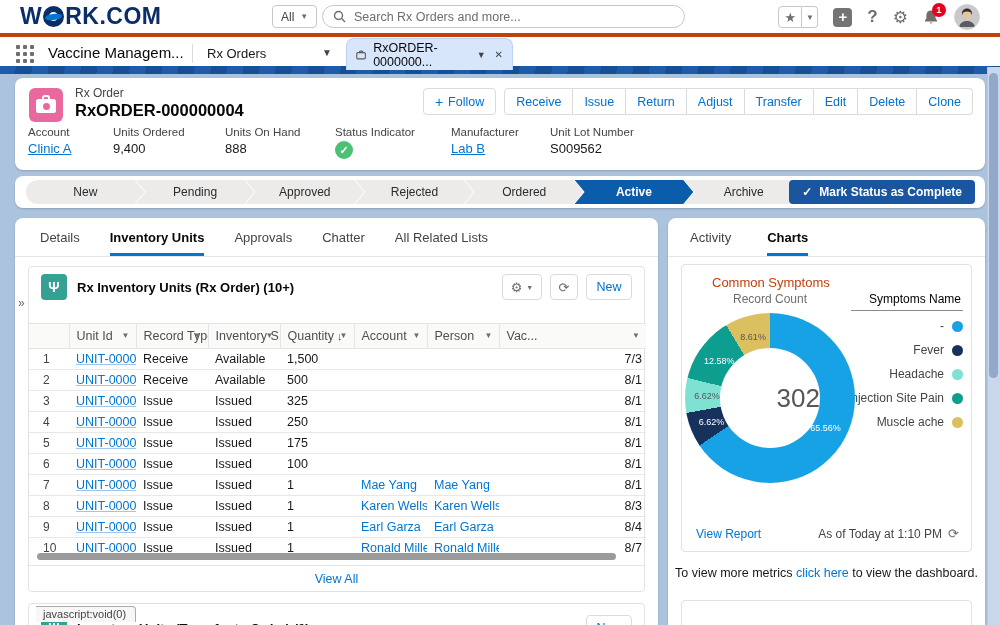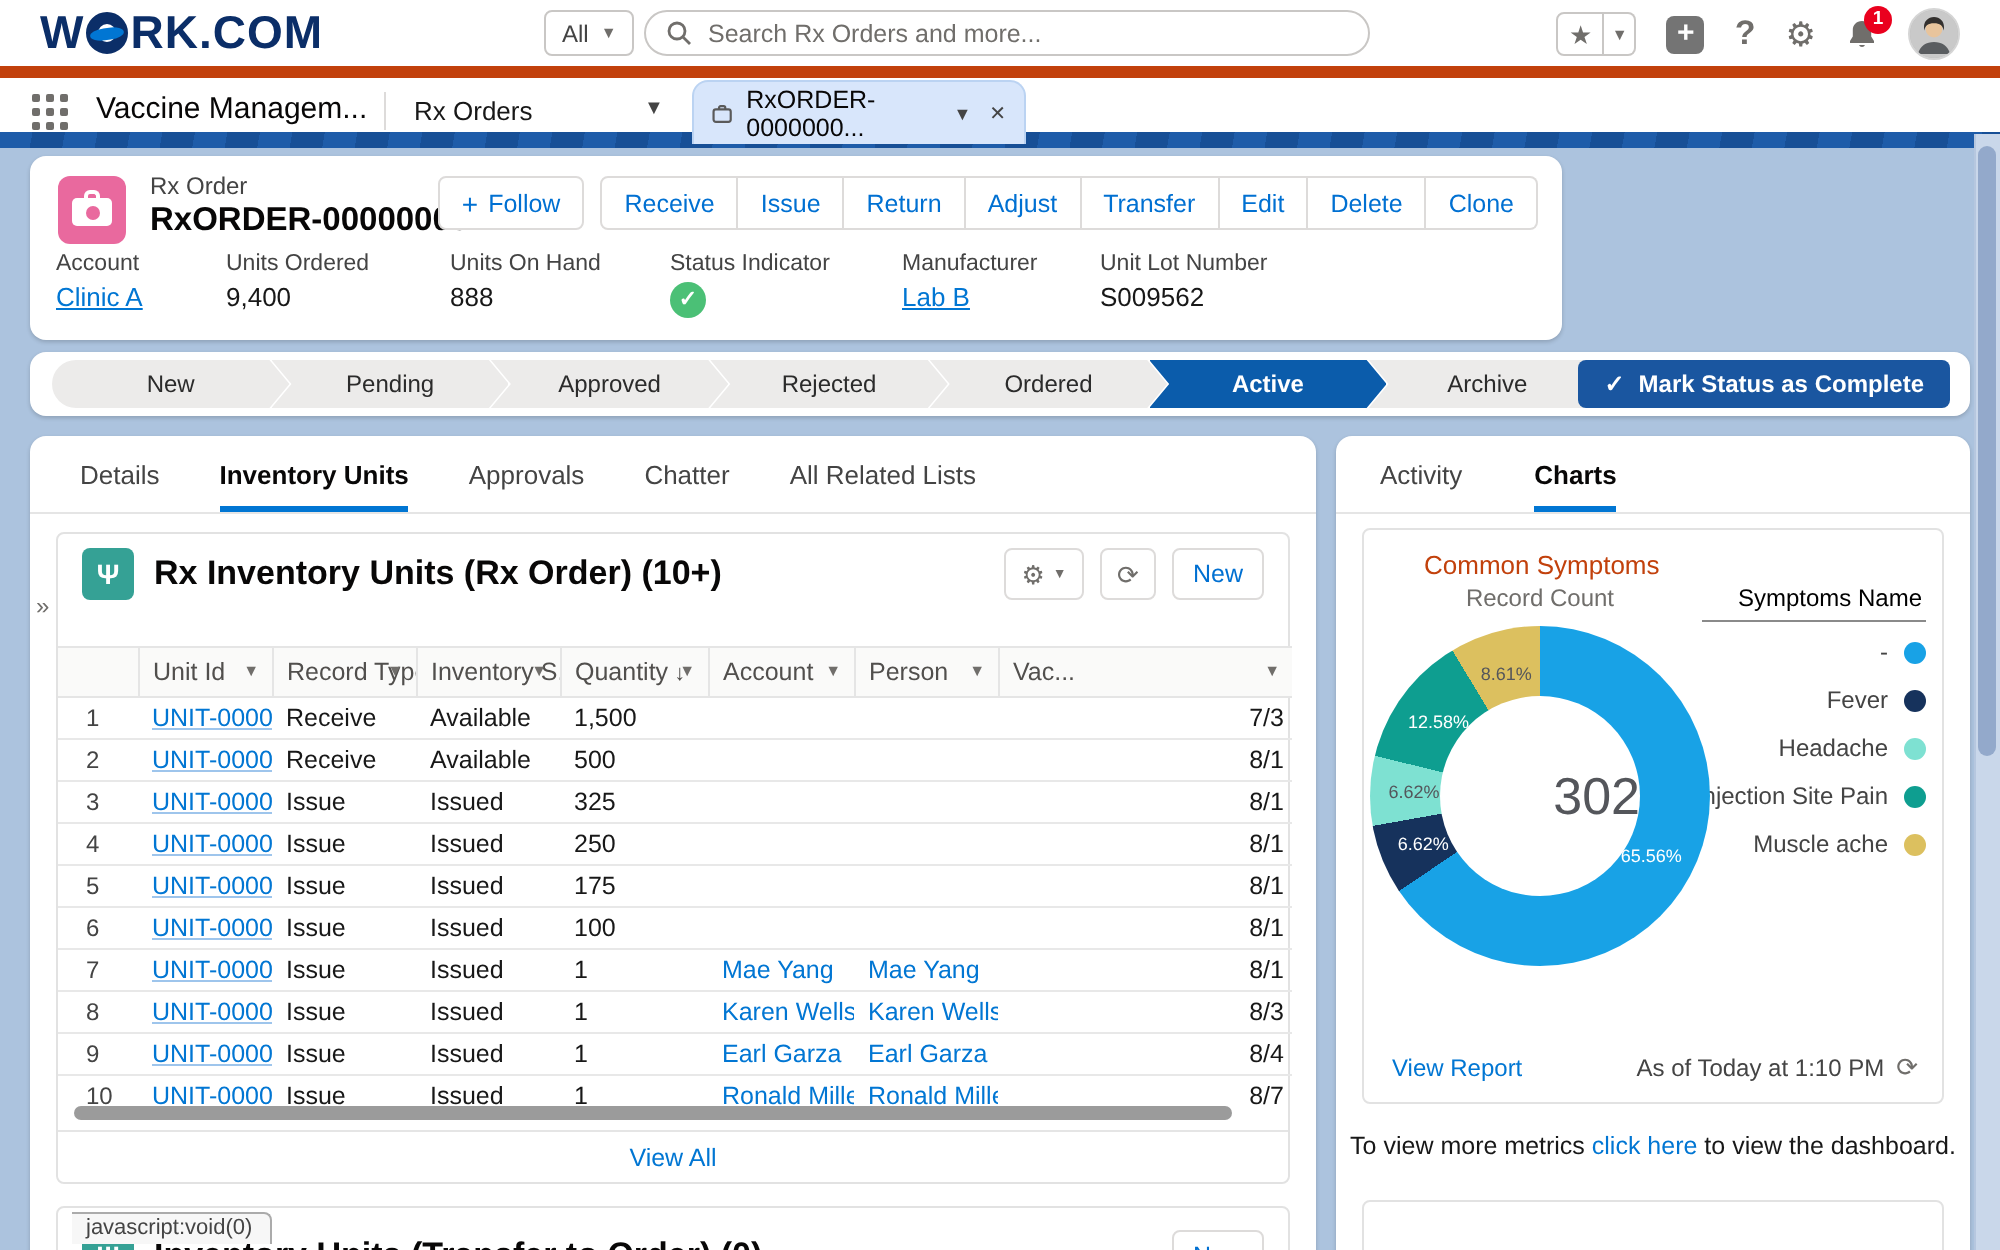--- a/index.html
+++ b/index.html
@@ -26,37 +26,37 @@
   .star-combo .seg { border:1px solid #C9C7C5; display:flex; align-items:center; justify-content:center; background:#fff; }
   .star-combo .seg.star { width:24px; border-radius:4px 0 0 4px; font-size:13px; color:#706E6B; }
   .star-combo .seg.caret { width:16px; border-left:none; border-radius:0 4px 4px 0; font-size:8px; color:#706E6B; }
   .plus-box { width:19px; height:19px; border-radius:4px; background:#747474; color:#fff; font-size:15px; line-height:18px; text-align:center; font-weight:700; }
   .help-q { font-size:17px; font-weight:700; color:#706E6B; }
   .bell-wrap { position:relative; }
   .badge { position:absolute; top:-6px; right:-7px; min-width:14px; height:14px; border-radius:8px; background:#EA001E; color:#fff; font-size:9.5px; font-weight:700; line-height:14px; text-align:center; padding:0 3px; }
   .avatar { width:26px; height:26px; border-radius:50%; background:#BFBFBF; overflow:hidden; position:relative; border:1px solid #D5D5D5; }
 
   
-  .nav-bar { position:absolute; top:33px; left:0; right:0; height:33px; background:#fff; border-top:6px solid #c2410c; z-index:5; }
+  .nav-bar { position:absolute; top:33px; left:0; right:0; height:33px; background:#fff; border-top:4px solid #c2410c; z-index:5; }
   .waffle { position:absolute; left:16px; top:8px; width:18px; height:18px; display:grid; grid-template-columns:repeat(3,1fr); gap:3px; cursor:pointer; }
   .waffle span { width:3.5px; height:3.5px; background:#706E6B; border-radius:1px; }
   .app-name { position:absolute; left:48px; top:7px; font-size:15px; color:#080707; }
   .nav-div { position:absolute; left:192px; top:7px; height:19px; width:1px; background:#DDDBDA; }
   .object-tab { position:absolute; left:207px; top:9px; font-size:13px; color:#181818; cursor:pointer; }
   .tab-caret { position:absolute; left:322px; top:10px; font-size:10px; color:#444; cursor:pointer; }
   .record-tab { position:absolute; left:346px; top:1px; height:32px; width:167px; background:#D8E6FB; border:1px solid #BBD3F2; border-bottom:none; border-radius:8px 8px 0 0; display:flex; align-items:center; gap:7px; padding:12px 9px; font-size:12.5px; color:#080707; cursor:pointer; }
   .record-tab .x { margin-left:2px; font-size:10px; color:#444; }
   .record-tab .caret { font-size:9px; color:#444; margin-left:auto; }
   .brand-band { position:absolute; top:66px; left:0; right:0; height:8px; background:repeating-linear-gradient(100deg,#1E5CA9 0 16px,#174F96 16px 32px); }
 
   
   .card { background:#fff; border-radius:8px; box-shadow:0 1px 2px rgba(0,0,0,.18); position:absolute; }
 
   
-  .record-card { left:15px; width:766px; top:78px; height:92px; }
+  .record-card { left:15px; width:970px; top:78px; height:92px; }
   .record-icon { position:absolute; left:14px; top:10px; width:34px; height:34px; border-radius:6px; background:#E9699E; }
   .record-icon .case { position:absolute; left:7px; top:11px; width:20px; height:14px; background:#fff; border-radius:2.5px; }
   .record-icon .handle { position:absolute; left:13px; top:7px; width:8px; height:5px; border:2px solid #fff; border-bottom:none; border-radius:3px 3px 0 0; }
   .record-icon .dot { position:absolute; left:13.5px; top:14.5px; width:7px; height:7px; border-radius:50%; background:#E9699E; }
   .entity-label { position:absolute; left:60px; top:8px; font-size:12px; color:#444; }
   .record-title { position:absolute; left:60px; top:23px; font-size:16.5px; font-weight:700; color:#080707; }
   .actions { position:absolute; right:12px; top:10px; display:flex; align-items:center; }
   .btn { height:27px; background:#fff; border:1px solid #DDDBDA; color:#0070D2; font-size:12.5px; font-family:inherit; padding:0 11px; cursor:pointer; white-space:nowrap; }
   .btn.follow { border-radius:4px; margin-right:8px; display:flex; align-items:center; gap:5px; }
   .btn.follow .plus { font-size:14px; }
@@ -85,21 +85,21 @@
   .tabs-row .tab { display:flex; align-items:center; cursor:pointer; border-bottom:3px solid transparent; padding-top:3px; }
   .tabs-row .tab.active { font-weight:700; color:#080707; border-bottom-color:#0176D3; }
 
   .left-card { left:15px; width:643px; top:218px; height:420px; border-radius:8px 8px 0 0; }
   .right-card { left:668px; width:317px; top:218px; height:420px; border-radius:8px 8px 0 0; }
 
   
   .list-card { position:absolute; left:13px; top:48px; width:617px; height:326px; border:1px solid #E2E2E2; border-radius:4px; background:#fff; }
   .list-header { position:absolute; left:0; top:0; right:0; height:40px; display:flex; align-items:center; padding:0 12px; }
   .list-icon { width:26px; height:26px; border-radius:4px; background:#35A195; color:#fff; font-size:14px; font-weight:700; text-align:center; line-height:26px; flex:none; }
-  .list-title { font-size:17px; font-weight:700; color:#080707; margin-left:10px; }
+  .list-title { font-size:13px; font-weight:700; color:#080707; margin-left:10px; }
   .list-actions { margin-left:auto; display:flex; gap:8px; }
   .sq-btn { height:26px; border:1px solid #DDDBDA; border-radius:4px; background:#fff; color:#706E6B; font-size:13px; display:flex; align-items:center; justify-content:center; gap:4px; cursor:pointer; font-family:inherit; }
   .sq-btn.gear { width:40px; }
   .sq-btn.refresh { width:28px; }
   .sq-btn.new { width:46px; color:#0070D2; font-size:12.5px; }
   .list-meta { position:absolute; left:12px; top:38px; font-size:11px; color:#706E6B; }
   .splitter-arrow { position:absolute; left:18px; top:296px; font-size:12px; color:#706E6B; z-index:7; cursor:pointer; }
 
   table.grid { position:absolute; left:0; top:56px; width:617px; border-collapse:collapse; table-layout:fixed; font-size:12.5px; }
   table.grid th { background:#FAFAF9; border:1px solid #E5E5E5; border-left:none; font-weight:400; color:#514F4D; text-align:left; padding:4px 7px; height:25px; white-space:nowrap; overflow:hidden; cursor:pointer; position:relative; }

